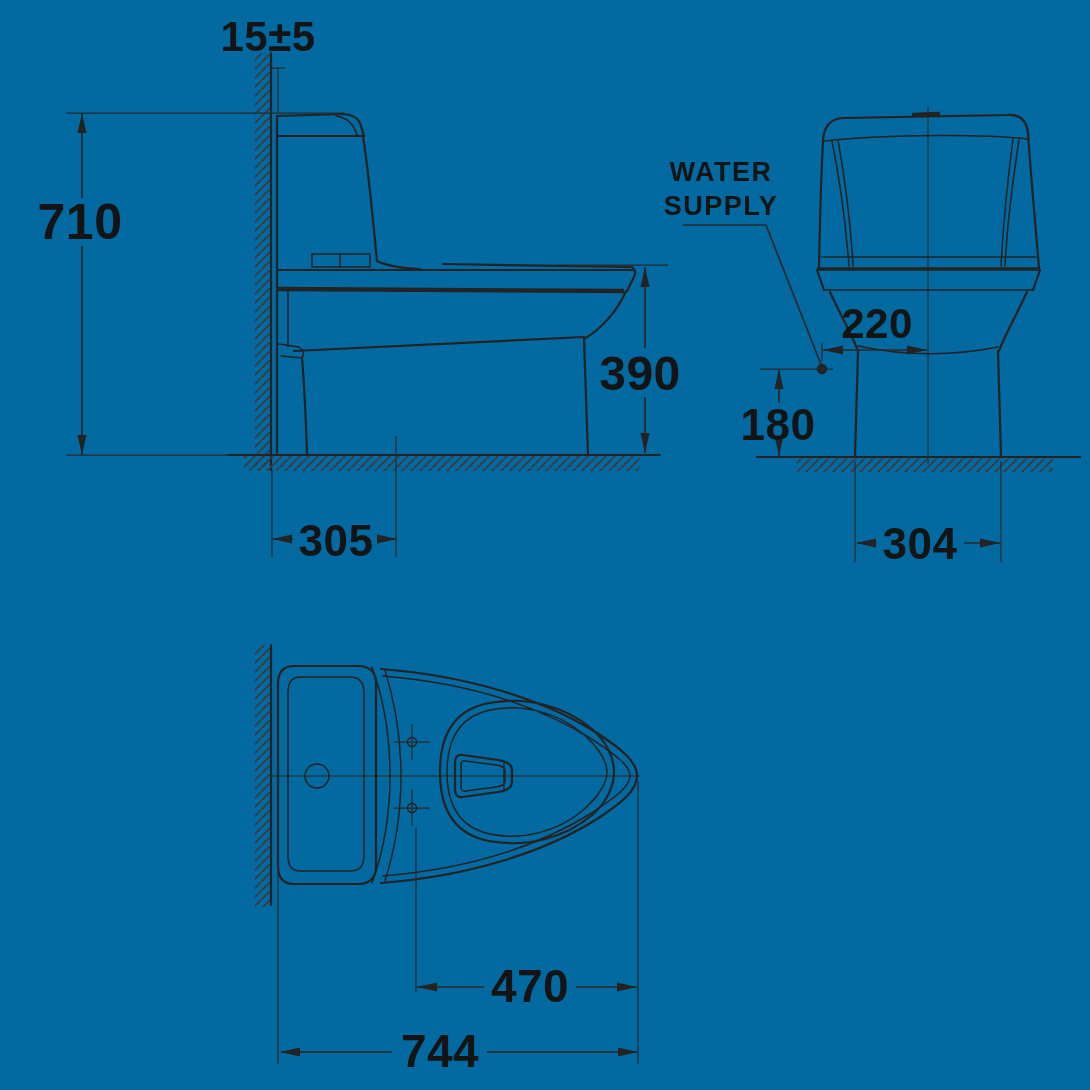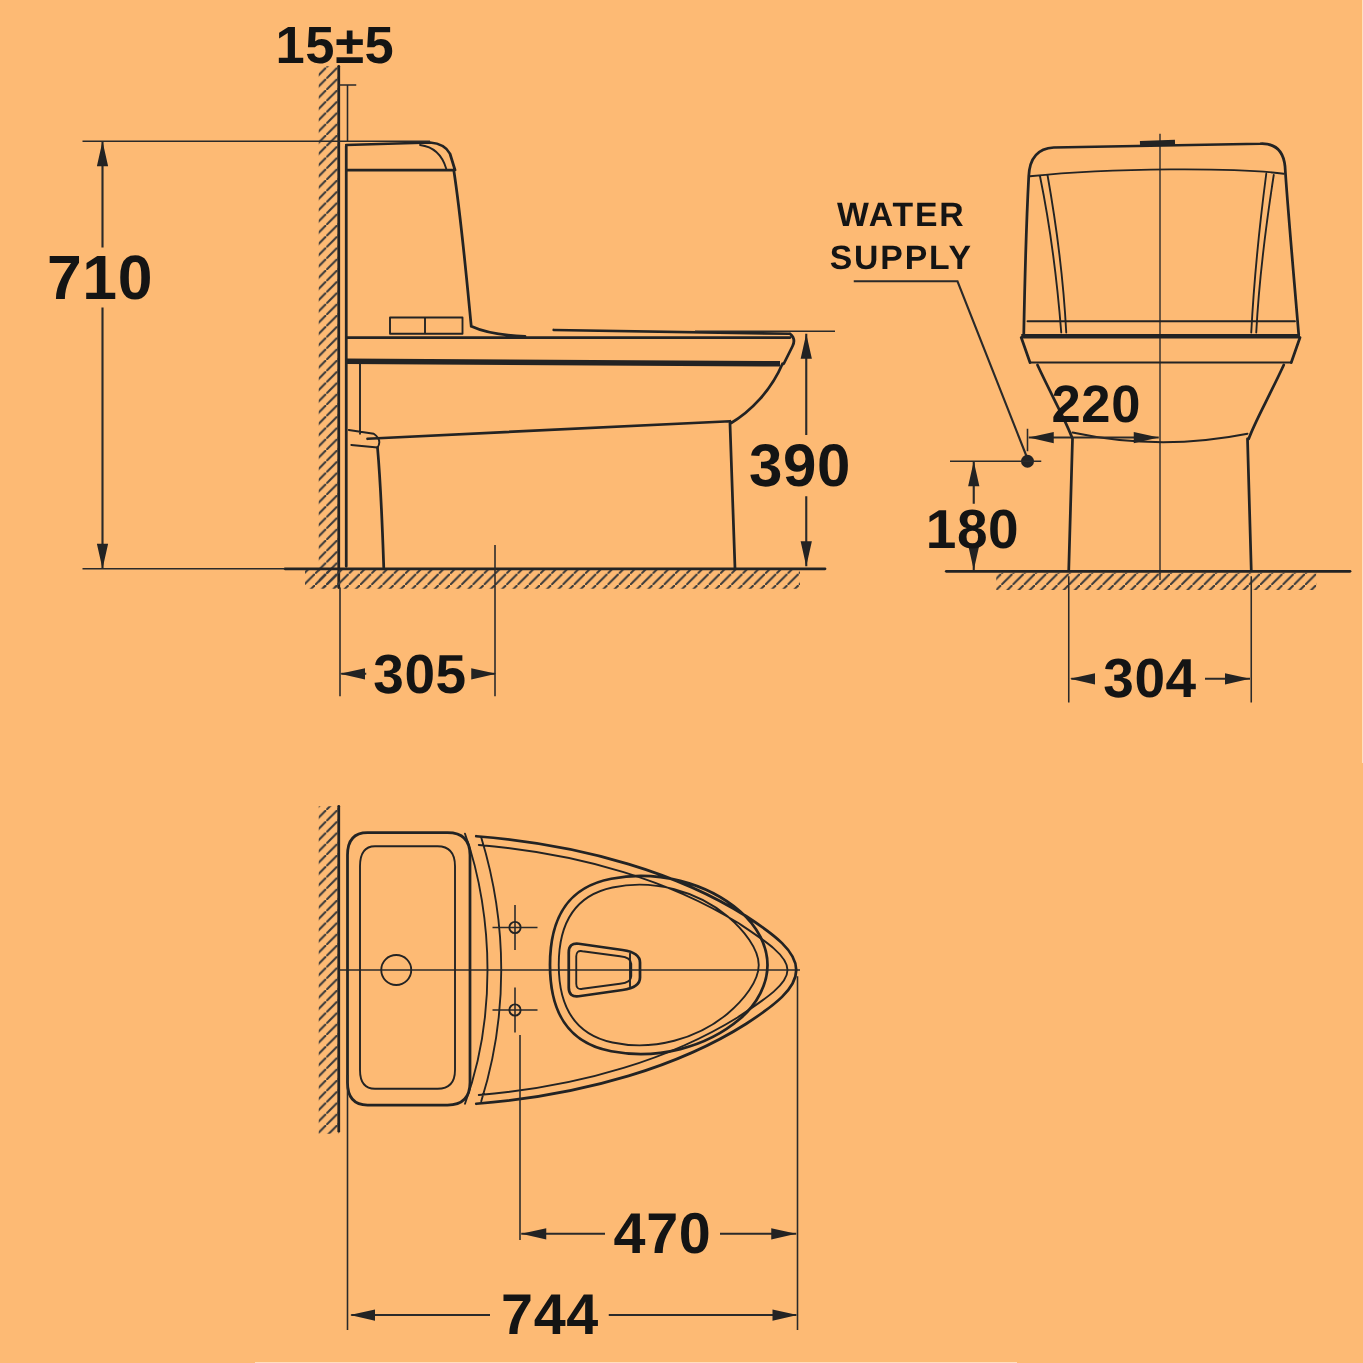--- a/index.html
+++ b/index.html
@@ -1,16 +1,16 @@
 <!DOCTYPE html>
 <html><head>
 <meta charset="utf-8">
 <style>
   html,body{margin:0;padding:0;background:#ffffff;}
-  #canvas{position:relative;width:1090px;height:1090px;background:#fdba74;overflow:hidden;}
+  #canvas{position:relative;width:1090px;height:1090px;background:#0369a1;overflow:hidden;}
   svg{display:block;}
   .s-main{fill:none;stroke:#232323;stroke-width:2.2;stroke-linejoin:round;stroke-linecap:round;}
   .s-det {fill:none;stroke:#232323;stroke-width:1.5;stroke-linejoin:round;stroke-linecap:round;}
   .s-band{fill:none;stroke:#232323;stroke-width:3.6;stroke-linecap:butt;}
   .s-thick{fill:none;stroke:#232323;stroke-width:4.4;stroke-linecap:butt;}
   .s-dim {fill:none;stroke:#2a2a2a;stroke-width:1.7;stroke-linecap:butt;}
   .s-ext {fill:none;stroke:#2a2a2a;stroke-width:1.25;stroke-linecap:butt;}
   .s-cl  {fill:none;stroke:#2a2a2a;stroke-width:1.1;stroke-linecap:butt;}
   .arrow {fill:#232323;stroke:none;}
   .dim-text{fill:#141414;font-family:"Liberation Sans",sans-serif;font-weight:700;text-anchor:middle;letter-spacing:0.5px;}

